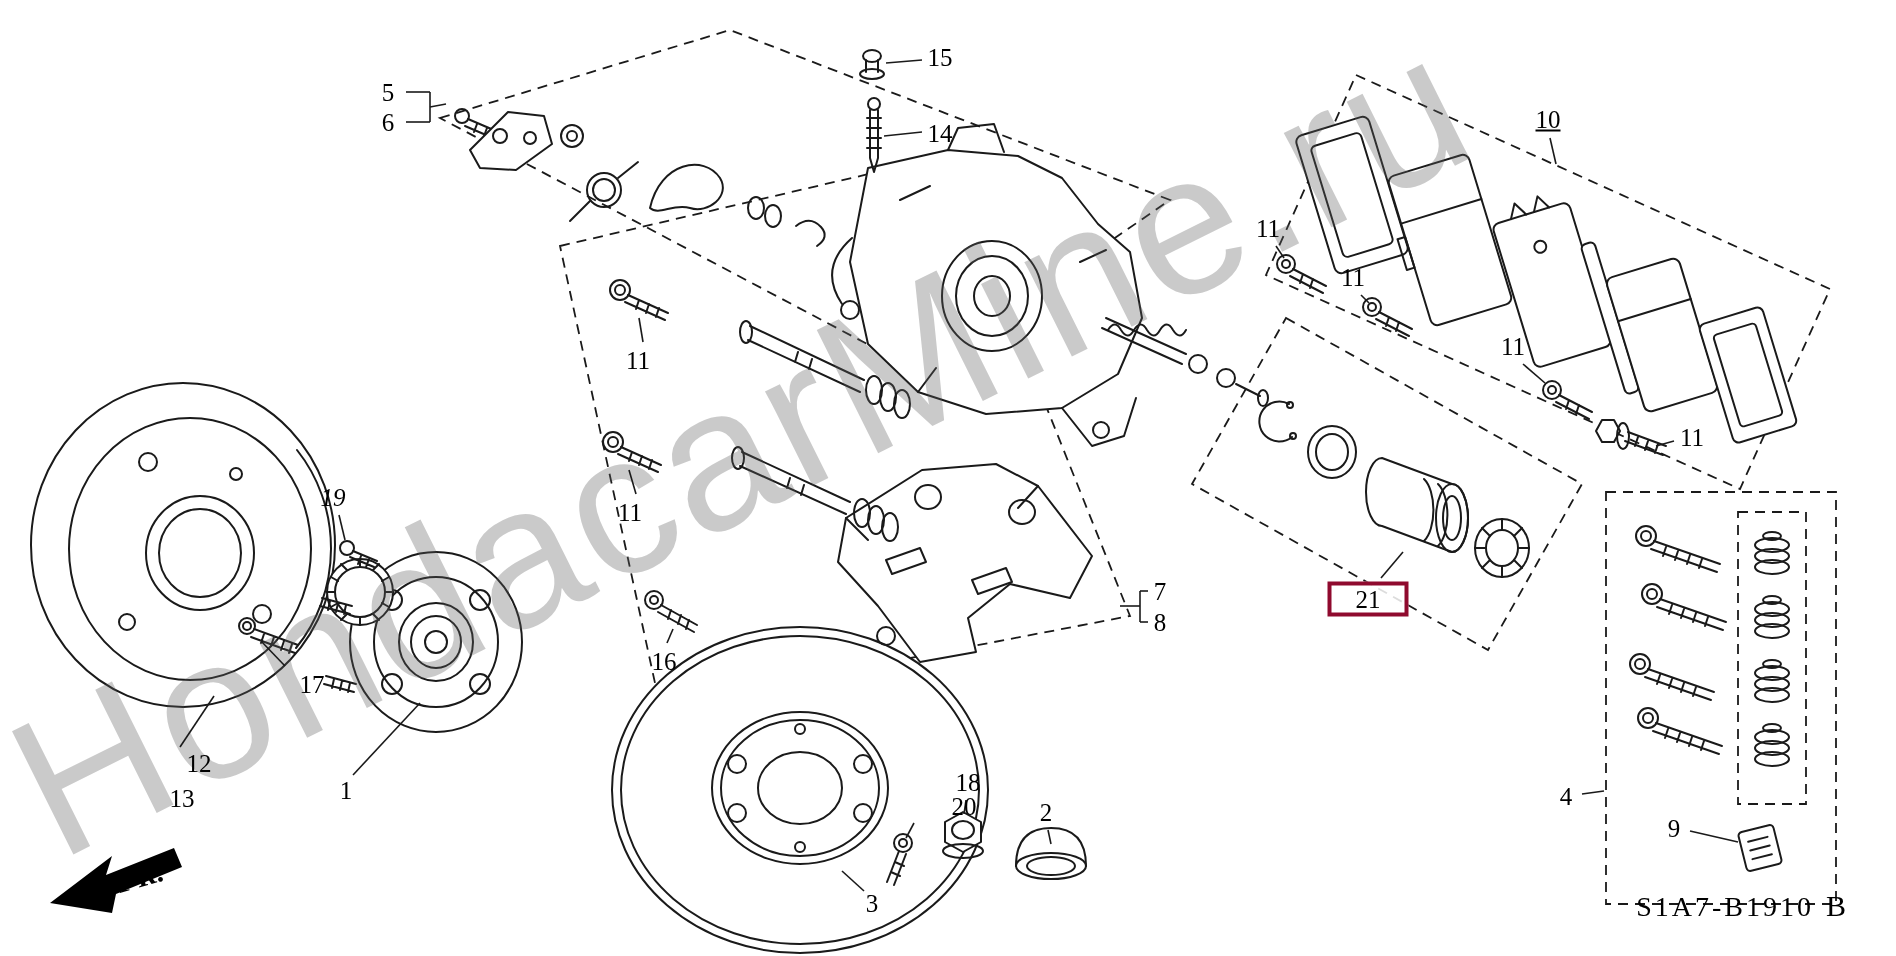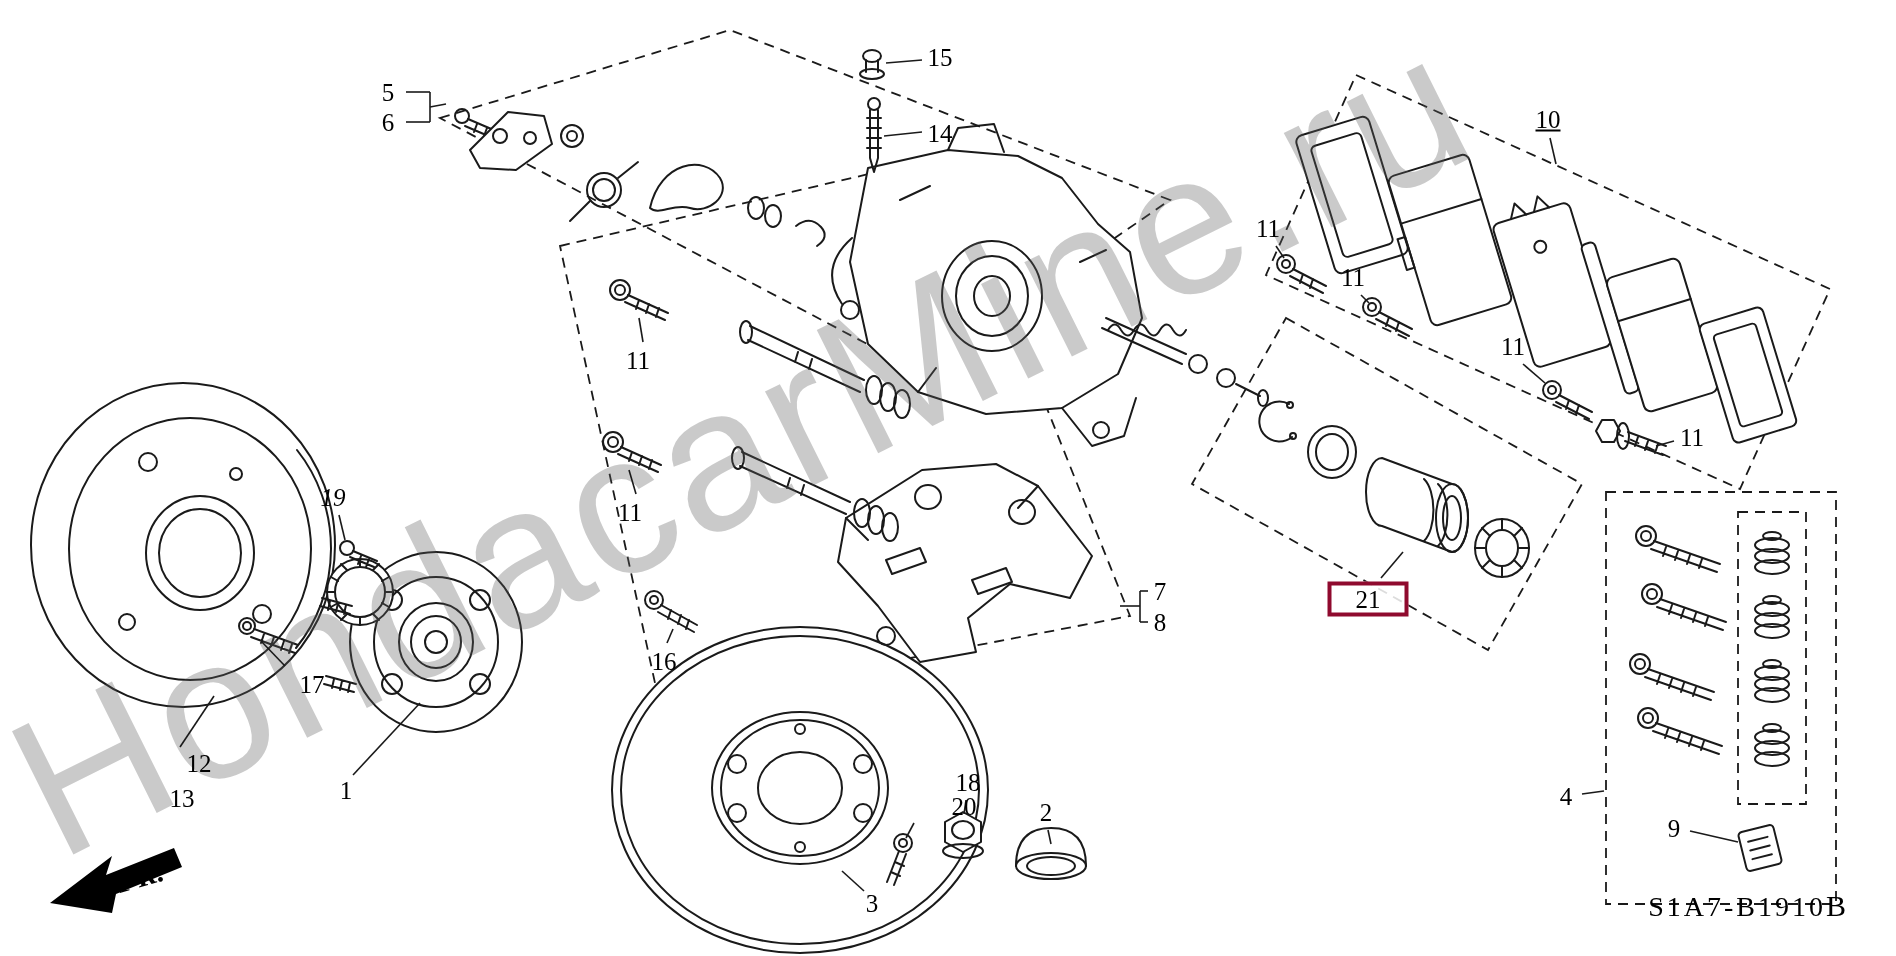--- a/index.html
+++ b/index.html
@@ -34,21 +34,21 @@
   }
   .part-label.highlight {
     border:4px solid var(--hl);
     padding:1px 24px;
     background:rgba(255,255,255,0.85);
   }
 
   .drawing-code {
     position:absolute; right:50px; top:889px; z-index:7;
     font-family:"Liberation Serif", serif; font-size:28px; letter-spacing:3px;
-    color:#000; display:flex; align-items:baseline; gap:0;
+    color:#000; display:flex; align-items:baseline; gap:12px;
   }
   .drawing-code .suffix { font-size:30px; letter-spacing:0; }
 </style>
 </head>
 <body>
 
 <div class="stage">
 
   <svg class="art" width="1896" height="956" viewBox="0 0 1896 956">
 

